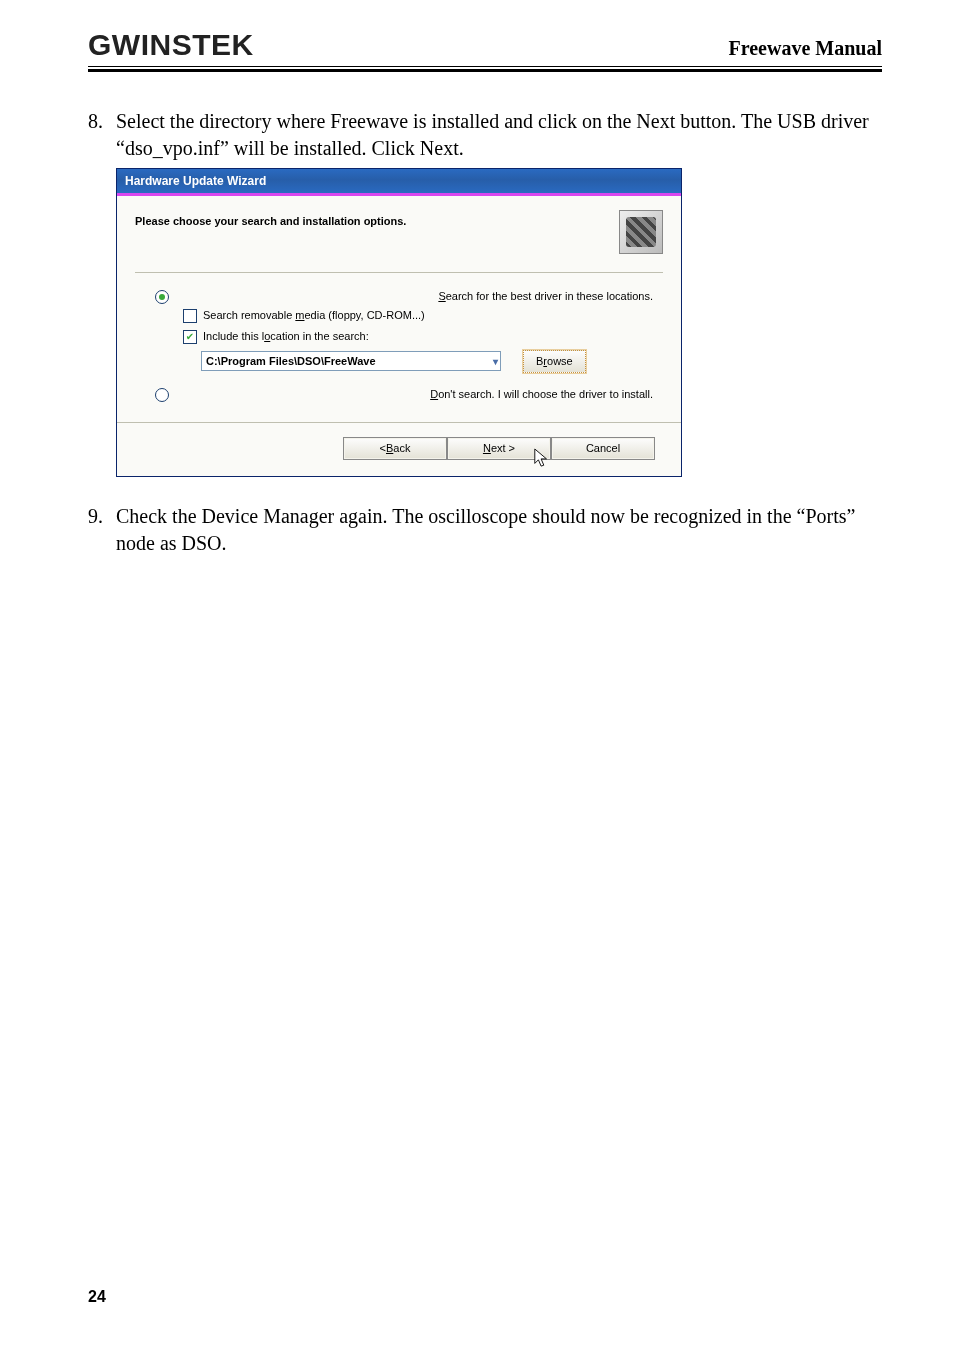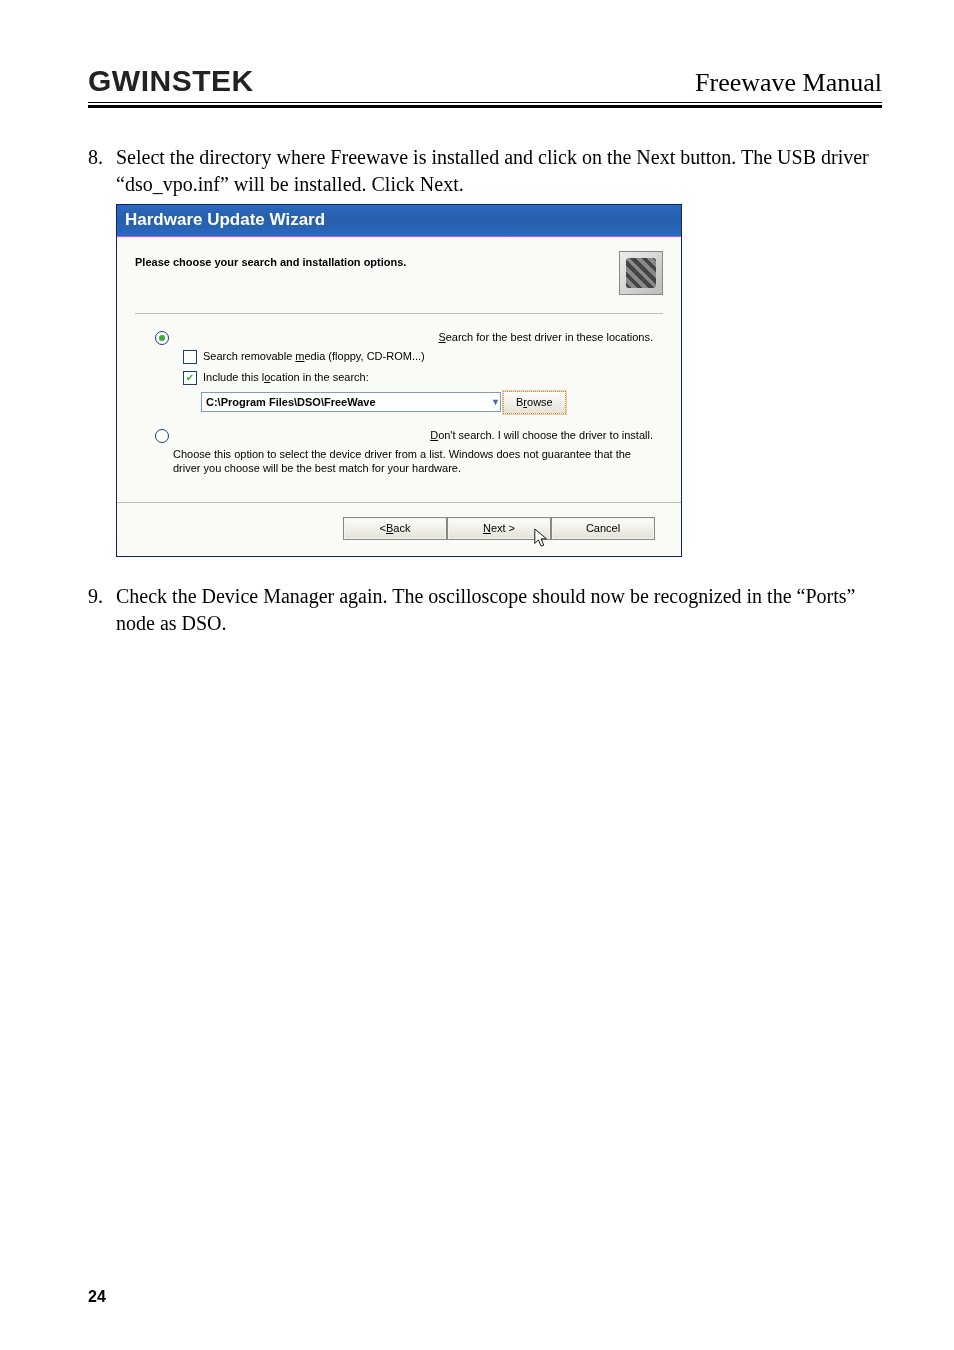--- a/index.html
+++ b/index.html
@@ -6,40 +6,40 @@
     margin: 0;
     padding: 0;
     background: #fff;
     font-family: Georgia, 'Times New Roman', serif;
     width: 954px;
     height: 1350px;
     position: relative;
     color: #000;
   }
   .page {
-    padding: 64px 72px 0 88px;
+    padding: 28px 72px 0 88px;
     box-sizing: border-box;
   }
   .header {
     display: flex;
     justify-content: space-between;
     align-items: baseline;
     padding-bottom: 2px;
   }
   .logo {
     font-family: Arial, sans-serif;
     font-weight: 900;
     font-size: 30px;
     letter-spacing: 0.5px;
     color: #222;
   }
   .manual-title {
     font-family: Georgia, serif;
-    font-size: 26px;
-    font-weight: normal;
+    font-size: 20px;
+    font-weight: bold;
   }
   .hr-thick {
     border: none;
     border-top: 3px solid #000;
     margin: 2px 0 0 0;
   }
   .hr-thin {
     border: none;
     border-top: 1px solid #000;
     margin: 2px 0 0 0;
@@ -67,26 +67,26 @@
     font-family: Tahoma, Arial, sans-serif;
     font-size: 11px;
     margin-left: 28px;
     box-sizing: border-box;
   }
   .titlebar {
     background: linear-gradient(to bottom, #2a6ac1 0%, #275ea9 45%, #2a6ac1 100%);
     color: #fff;
     font-weight: bold;
     padding: 4px 8px;
-    font-size: 17px;
+    font-size: 12px;
   }
   .dlg-inner {
     padding: 14px 18px 12px 18px;
     background: #fafaf7;
-    border-top: 1px solid #d946ef;
+    border-top: 3px solid #d946ef;
   }
   .dlg-head {
     display: flex;
     justify-content: space-between;
     align-items: flex-start;
     padding-bottom: 18px;
     border-bottom: 1px solid #bfbfb0;
     background:#fafaf7;
   }
   .dlg-head .title { font-weight: bold; font-size: 11px; margin-top:4px; }
@@ -110,21 +110,21 @@
     display:flex; align-items:center; justify-content:center;
   }
   .radio.sel::after{ content:""; width:6px; height:6px; background:#39a939; border-radius:50%; }
   .helptext { color:#000; margin:2px 0 10px 18px; line-height:1.35; }
   .check-row { display:flex; align-items:flex-end; margin-left:28px; margin-bottom:6px;}
   .checkbox {
     width:12px; height:12px; border:1px solid #1c3f6e; background:#fff;
     margin-right:6px; flex-shrink:0; display:flex; align-items:center; justify-content:center;
     font-size:10px; color:#39a939; line-height:1;
   }
-  .pathrow { display:flex; align-items:center; margin:4px 0 14px 46px; gap:2px;}
+  .pathrow { display:flex; align-items:center; margin:4px 0 14px 46px; gap:22px;}
   .combo {
     flex:1; max-width:300px; height:20px; border:1px solid #7f9db9; background:#fff;
     display:flex; align-items:center; justify-content:space-between;
     padding:0 2px 0 4px; font-weight:bold; font-size:11px; box-sizing:border-box;
   }
   .combo .dd { color:#4a6da7; font-size:10px; }
   .btn {
     height:21px; border:1px solid #888; background:linear-gradient(#fdfdfd,#e4e2d6);
     font-family:Tahoma,Arial,sans-serif; font-size:11px;
     padding:0 12px; display:inline-flex; align-items:center; cursor:default;
@@ -187,21 +187,20 @@
               <span>C:\Program Files\DSO\FreeWave</span>
               <span class="dd">▾</span>
             </div>
             <div class="btn browse">B<span style="text-decoration:underline">r</span>owse</div>
           </div>
 
           <div class="radio-row">
             <div class="radio"></div>
             <div><span style="text-decoration:underline">D</span>on't search. I will choose the driver to install.</div>
           </div>
-          <div class="helptext">Choose this option to select the device driver from a list.  Windows does not guarantee that the driver you choose will be the best match for your hardware.</div>
         </div>
 
         <hr class="dlg-divider">
 
         <div class="btnrow" style="position:relative">
           <div class="btn">&lt; <span style="text-decoration:underline">B</span>ack</div>
           <div class="btn"><span style="text-decoration:underline">N</span>ext &gt;</div>
           <div class="btn">Cancel</div>
           <svg class="cursor" style="right:112px; top:14px" viewBox="0 0 20 24">
             <path d="M2 2 L2 18 L6 14 L9 21 L12 20 L9 13 L15 13 Z" fill="#fff" stroke="#000" stroke-width="1"></path>

